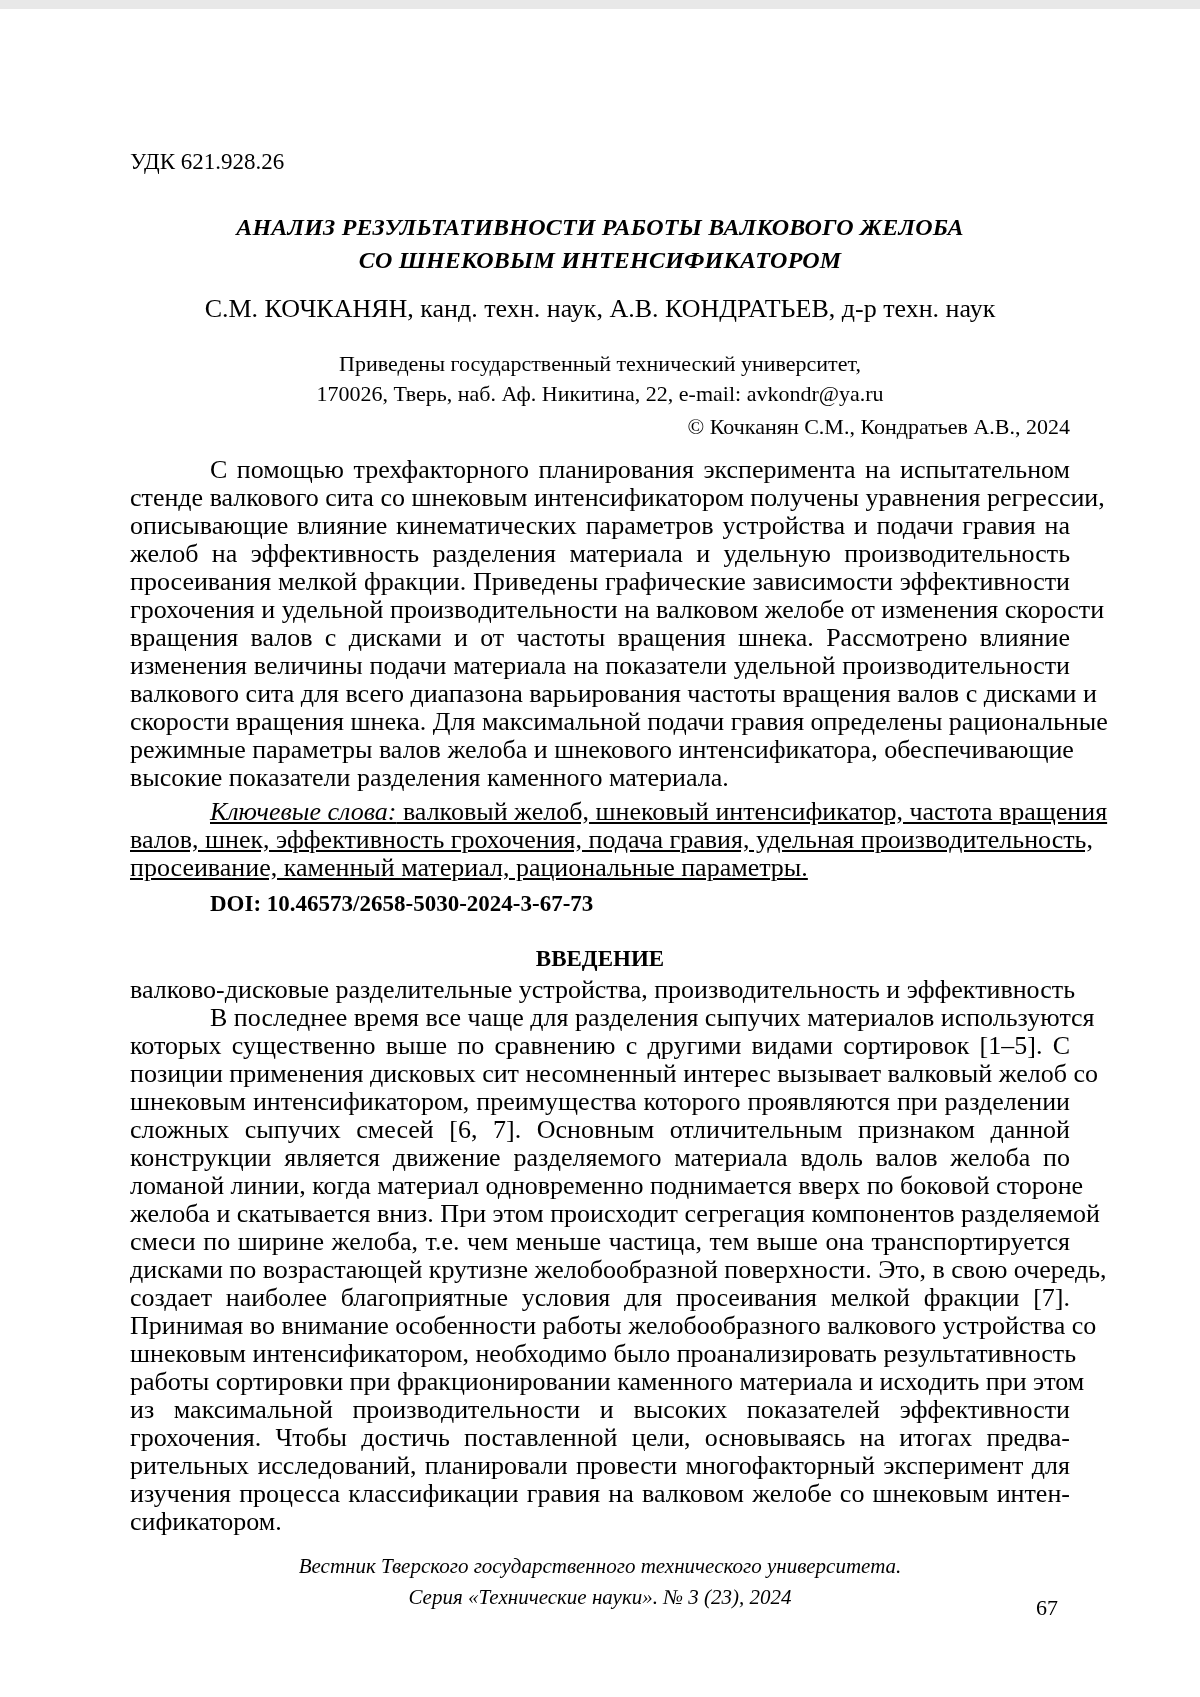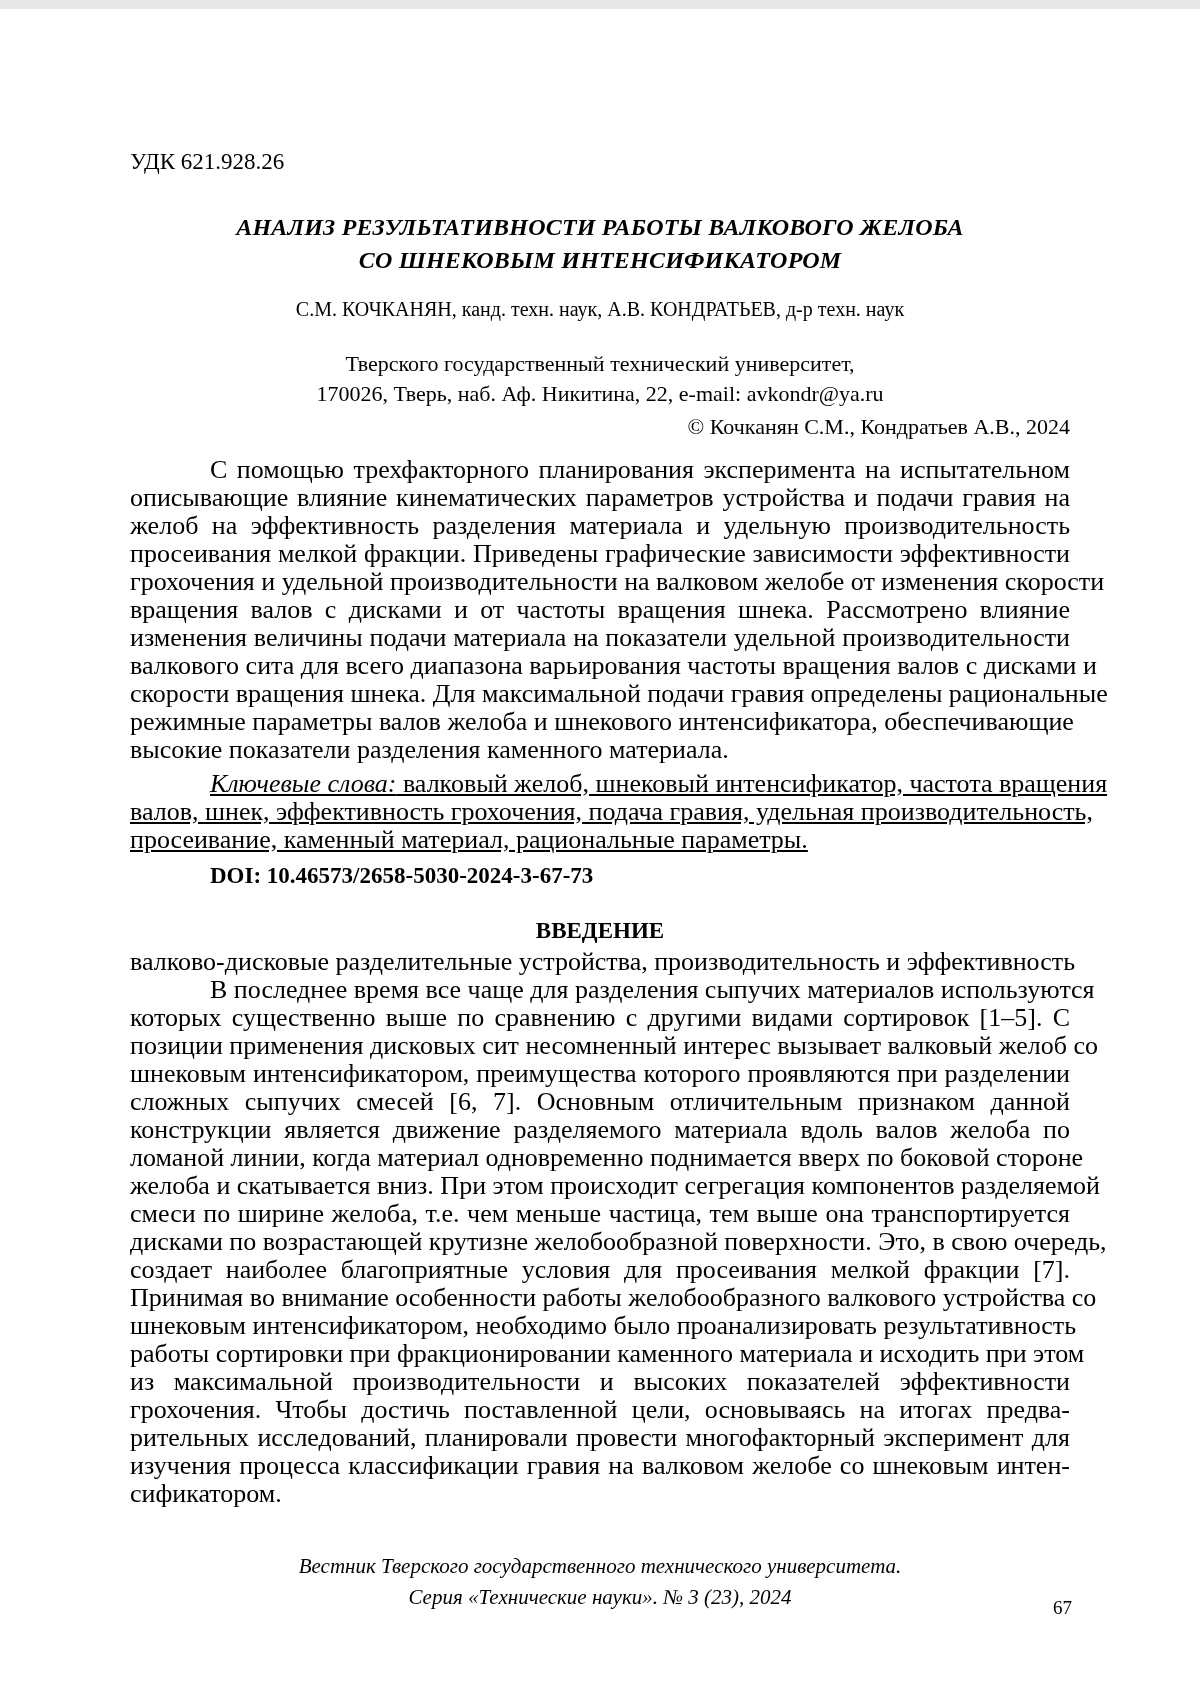--- a/index.html
+++ b/index.html
@@ -26,21 +26,21 @@
     text-align: center;
     font-weight: bold;
     font-size: 24px;
     line-height: 33px;
     letter-spacing: 0.2px;
     font-style: italic;
   }
   .authors {
     margin-top: 17px;
     text-align: center;
-    font-size: 20px;
+    font-size: 26px;
     line-height: 30px;
   }
   .affiliation {
     margin-top: 25px;
     text-align: center;
     font-size: 22px;
     line-height: 30px;
   }
   .copyright {
     margin-top: 4px;
@@ -84,49 +84,50 @@
     right: 130px;
     top: 1542px;
     text-align: center;
     font-style: italic;
     font-size: 21px;
     line-height: 31px;
   }
   .page-number {
     position: absolute;
     top: 1584px;
-    right: 128px;
-    font-size: 19px;
+    right: 142px;
+    font-size: 22px;
     line-height: 30px;
   }
 </style>
 </head>
 <body>
 
 <div class="page">
   <div class="content">
 
     <div class="udk">УДК 621.928.26</div>
 
     <div class="title">
       <div>АНАЛИЗ РЕЗУЛЬТАТИВНОСТИ РАБОТЫ ВАЛКОВОГО ЖЕЛОБА</div>
       <div>СО ШНЕКОВЫМ ИНТЕНСИФИКАТОРОМ</div>
     </div>
 
     <div class="authors">С.М. КОЧКАНЯН, канд. техн. наук, А.В. КОНДРАТЬЕВ, д-р техн. наук</div>
 
     <div class="affiliation">
-      <div>Тверского государственный технический университет,</div>
+      <div>Приведены государственный технический университет,</div>
       <div>170026, Тверь, наб. Аф. Никитина, 22, e-mail: avkondr@ya.ru</div>
     </div>
 
     <div class="copyright">© Кочканян С.М., Кондратьев А.В., 2024</div>
 
     <div class="para abstract" id="abstract-para">
         <div class="tline indent">С помощью трехфакторного планирования эксперимента на испытательном</div>
+        <div class="tline">стенде валкового сита со шнековым интенсификатором получены уравнения регрессии,</div>
         <div class="tline">описывающие влияние кинематических параметров устройства и подачи гравия на</div>
         <div class="tline">желоб на эффективность разделения материала и удельную производительность</div>
         <div class="tline">просеивания мелкой фракции. Приведены графические зависимости эффективности</div>
         <div class="tline">грохочения и удельной производительности на валковом желобе от изменения скорости</div>
         <div class="tline">вращения валов с дисками и от частоты вращения шнека. Рассмотрено влияние</div>
         <div class="tline">изменения величины подачи материала на показатели удельной производительности</div>
         <div class="tline">валкового сита для всего диапазона варьирования частоты вращения валов с дисками и</div>
         <div class="tline">скорости вращения шнека. Для максимальной подачи гравия определены рациональные</div>
         <div class="tline">режимные параметры валов желоба и шнекового интенсификатора, обеспечивающие</div>
         <div class="tline last">высокие показатели разделения каменного материала.</div>

